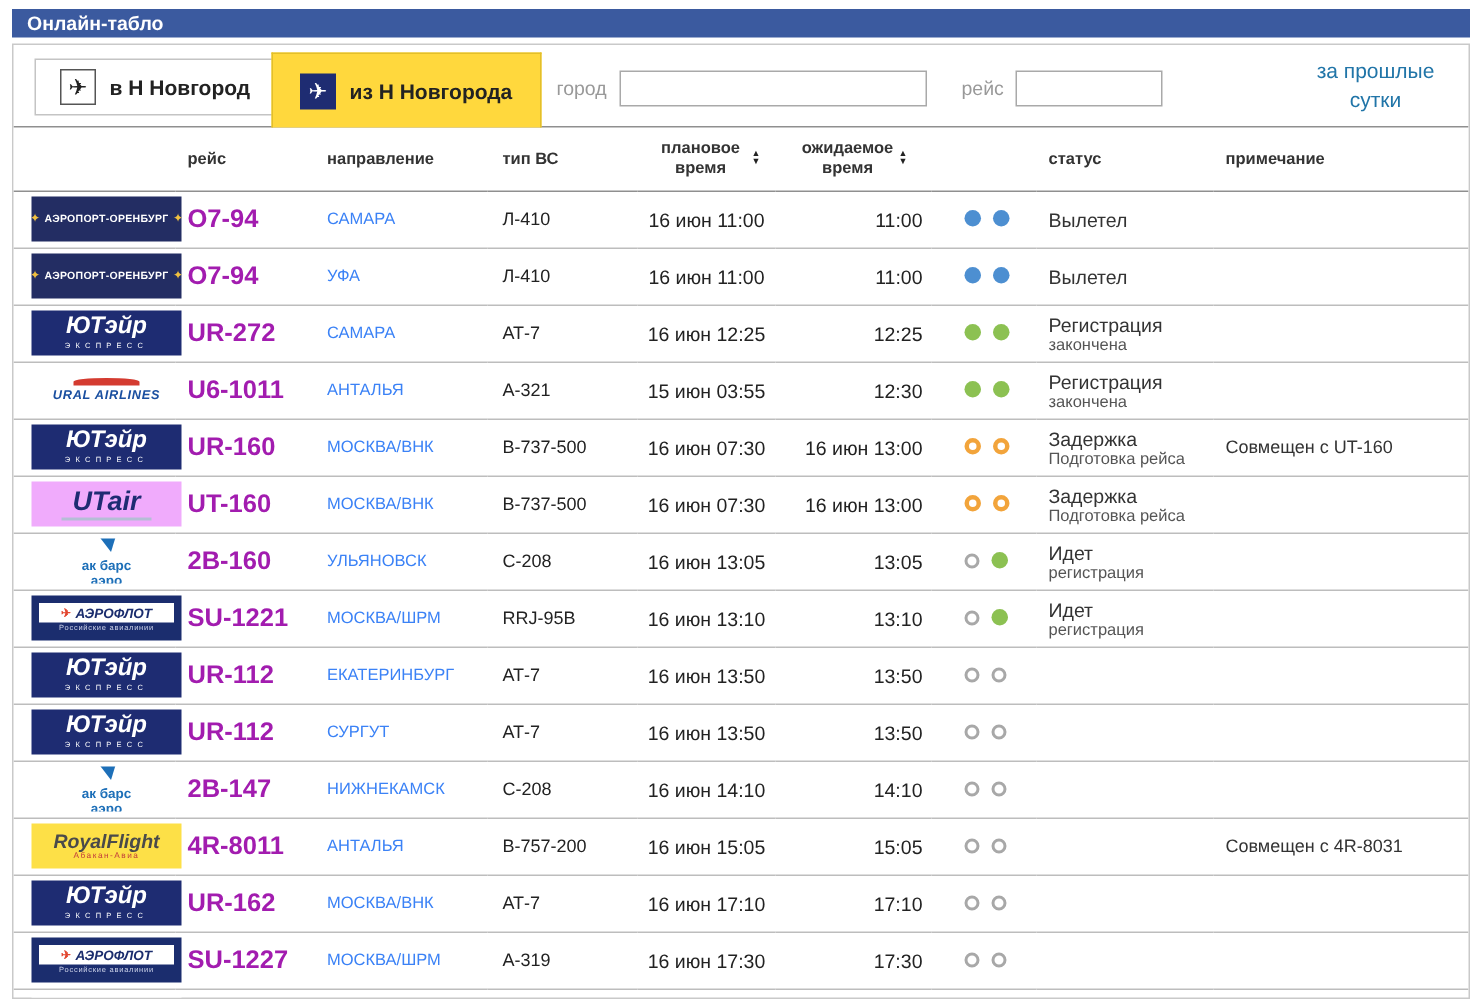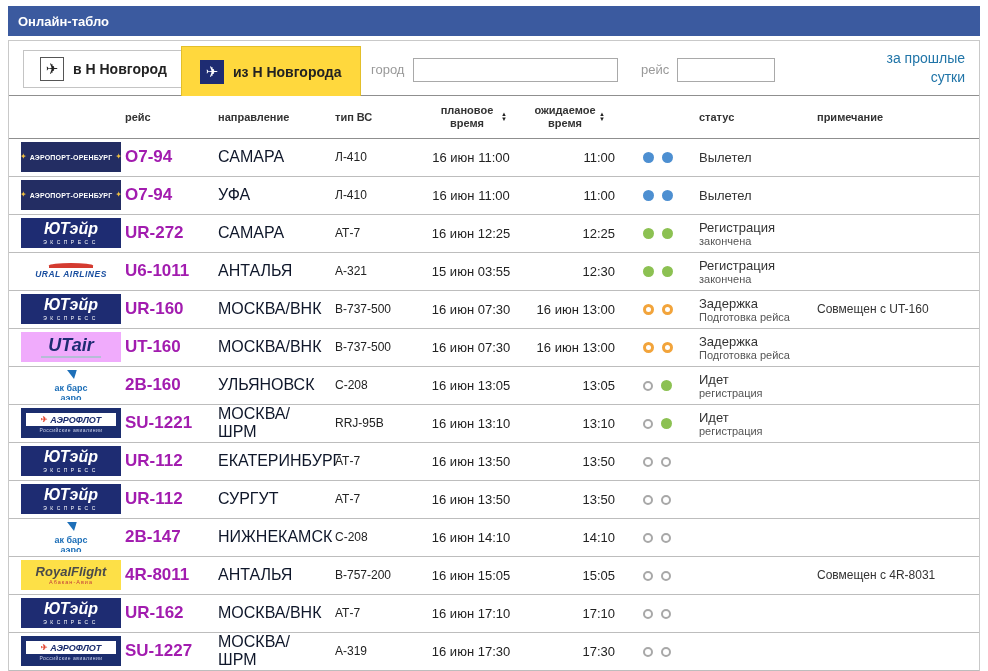--- a/index.html
+++ b/index.html
@@ -1,20 +1,20 @@
 <!DOCTYPE html>
 <html style="--topbar: #3b5a9f; --tab-active: #ffd83d; --link: #2175a8; --logo-navy: #1e2c72; --dot-blue: #4d8fd1; --dot-green: #8cc152; --dot-orange: #f2a43b;"><head>
 <meta charset="utf-8">
 <style>
   *{box-sizing:border-box;margin:0;padding:0}
   html,body{width:988px;height:671px;overflow:hidden;background:#fff;
     font-family:"Liberation Sans",sans-serif}
   body{padding-top:6px}
 
-  .topbar{margin:0 8px;height:30px;background:var(--topbar,#3b5a9f);
+  .topbar{margin:0 8px;height:19px;background:var(--topbar,#3b5a9f);
     display:flex;align-items:center;padding-left:10px}
   .topbar-title{color:#fff;font-weight:bold;font-size:13px}
 
   .panel{margin:4px 8px 0;border:1px solid #c9c9c9;height:637px;overflow:hidden;background:#fff}
 
   .controls{position:relative;height:55px;border-bottom:1px solid #8f8f8f}
   .tab{position:absolute;display:flex;align-items:center;gap:9px;cursor:pointer}
   .tab-inactive{left:14px;top:9px;height:38px;padding:0 16px;border:1px solid #c4c4c4;background:#fff}
   .tab-active{left:172px;top:5px;height:50px;padding:0 18px;
     background:var(--tab-active,#ffd83d);border:1px solid #e3bf2a;border-bottom:0}
@@ -22,40 +22,40 @@
   .plane-light{background:#fff;border:1px solid #555;color:#222}
   .plane-dark{background:var(--logo-navy,#1e2c72);color:#fff}
   .tab-label{font-size:14px;font-weight:bold;color:#222}
 
   .fl{position:absolute;font-size:13px;color:#999}
   .city-l{left:362px;top:21px}
   .flight-l{left:632px;top:21px}
   .fi{position:absolute;height:24px;border:1px solid #a9a9a9;font-size:13px;padding:0 6px;background:#fff}
   .city-i{left:404px;top:17px;width:205px}
   .flight-i{left:668px;top:17px;width:98px}
-  .history{position:absolute;right:14px;top:8px;width:96px;text-align:right;
+  .history{position:absolute;right:14px;top:8px;width:96px;text-align:center;
     color:var(--link,#2175a8);font-size:14px;line-height:19px;cursor:pointer;text-decoration:none;display:block}
 
   table.board{width:100%;border-collapse:collapse;table-layout:fixed}
   thead th{height:42px;font-size:11px;color:#333;text-align:left;vertical-align:middle;
     border-bottom:1px solid #8f8f8f;font-weight:bold;background:#fff}
   .h-flight{padding-left:8px}
   .h-dest{padding-left:8px}
   .h-type{padding-left:10px}
   .h-plan,.h-exp{text-align:center;cursor:pointer}
   .h-status{padding-left:8px}
   .h-note{padding-left:8px}
   .hw{display:inline-block;width:64px;vertical-align:middle;text-align:center;line-height:13px}
   .sort{display:inline-flex;flex-direction:column;font-size:6px;line-height:5px;color:#222;
     margin-left:2px;vertical-align:middle;font-style:normal}
 
   tbody td{height:38px;border-bottom:1px solid #bdbdbd;vertical-align:middle}
   .c-logo{padding-left:12px}
   .c-flight{font-size:17px;font-weight:bold;color:#a21caf;padding-left:8px}
-  .c-dest{font-size:16px;color:#0f172a;padding-left:8px}
+  .c-dest{font-size:11px;color:#3b82f6;padding-left:8px}
   .c-type{font-size:12px;color:#222;padding-left:10px}
   .c-plan{text-align:center;font-size:13px;color:#222}
   .c-exp{text-align:right;padding-right:6px;font-size:13px;color:#222}
   .c-dots{white-space:nowrap;padding-left:18px}
   .dot{display:inline-block;width:11px;height:11px;border-radius:50%;margin:0 4px;vertical-align:middle}
   .dot-blue{background:var(--dot-blue,#4d8fd1)}
   .dot-green{background:var(--dot-green,#8cc152)}
   .dot-orange{background:#fff;border:3px solid var(--dot-orange,#f2a43b)}
   .dot-hollow{background:#fff;border:2px solid #a8a8a8;width:10px;height:10px}
   .c-status{padding-left:8px}

